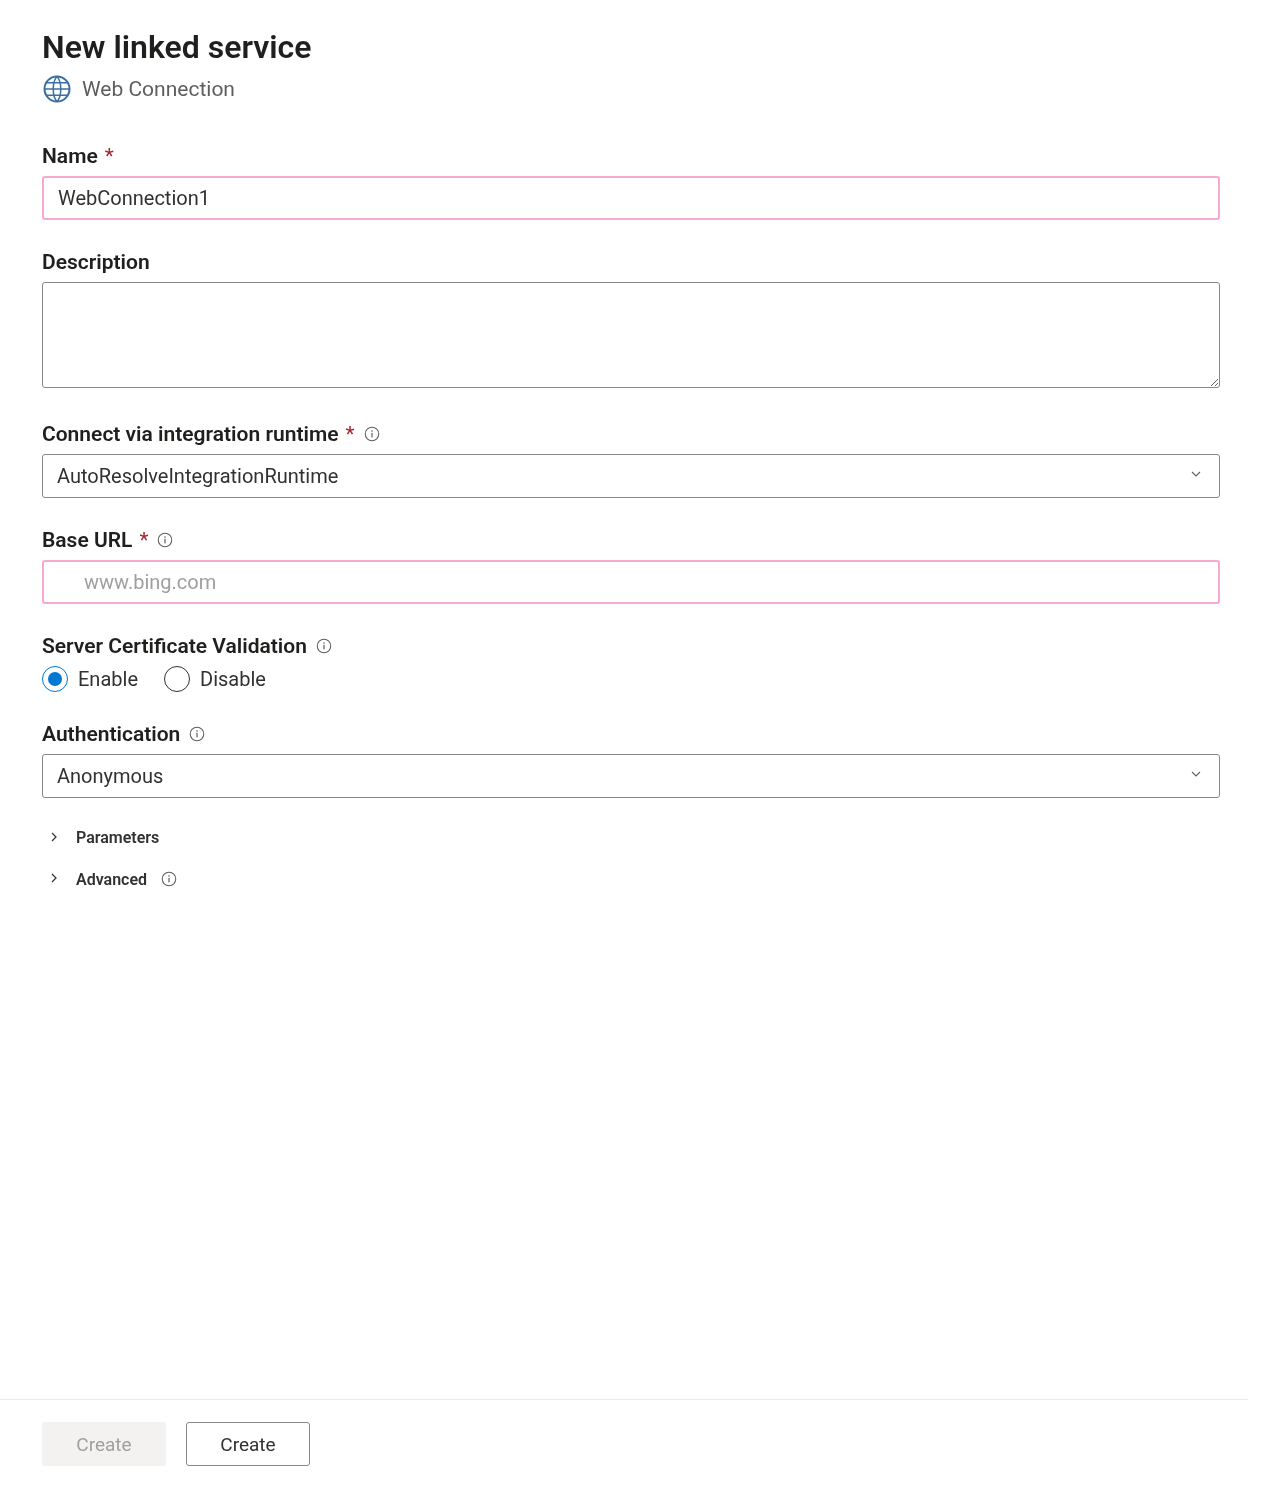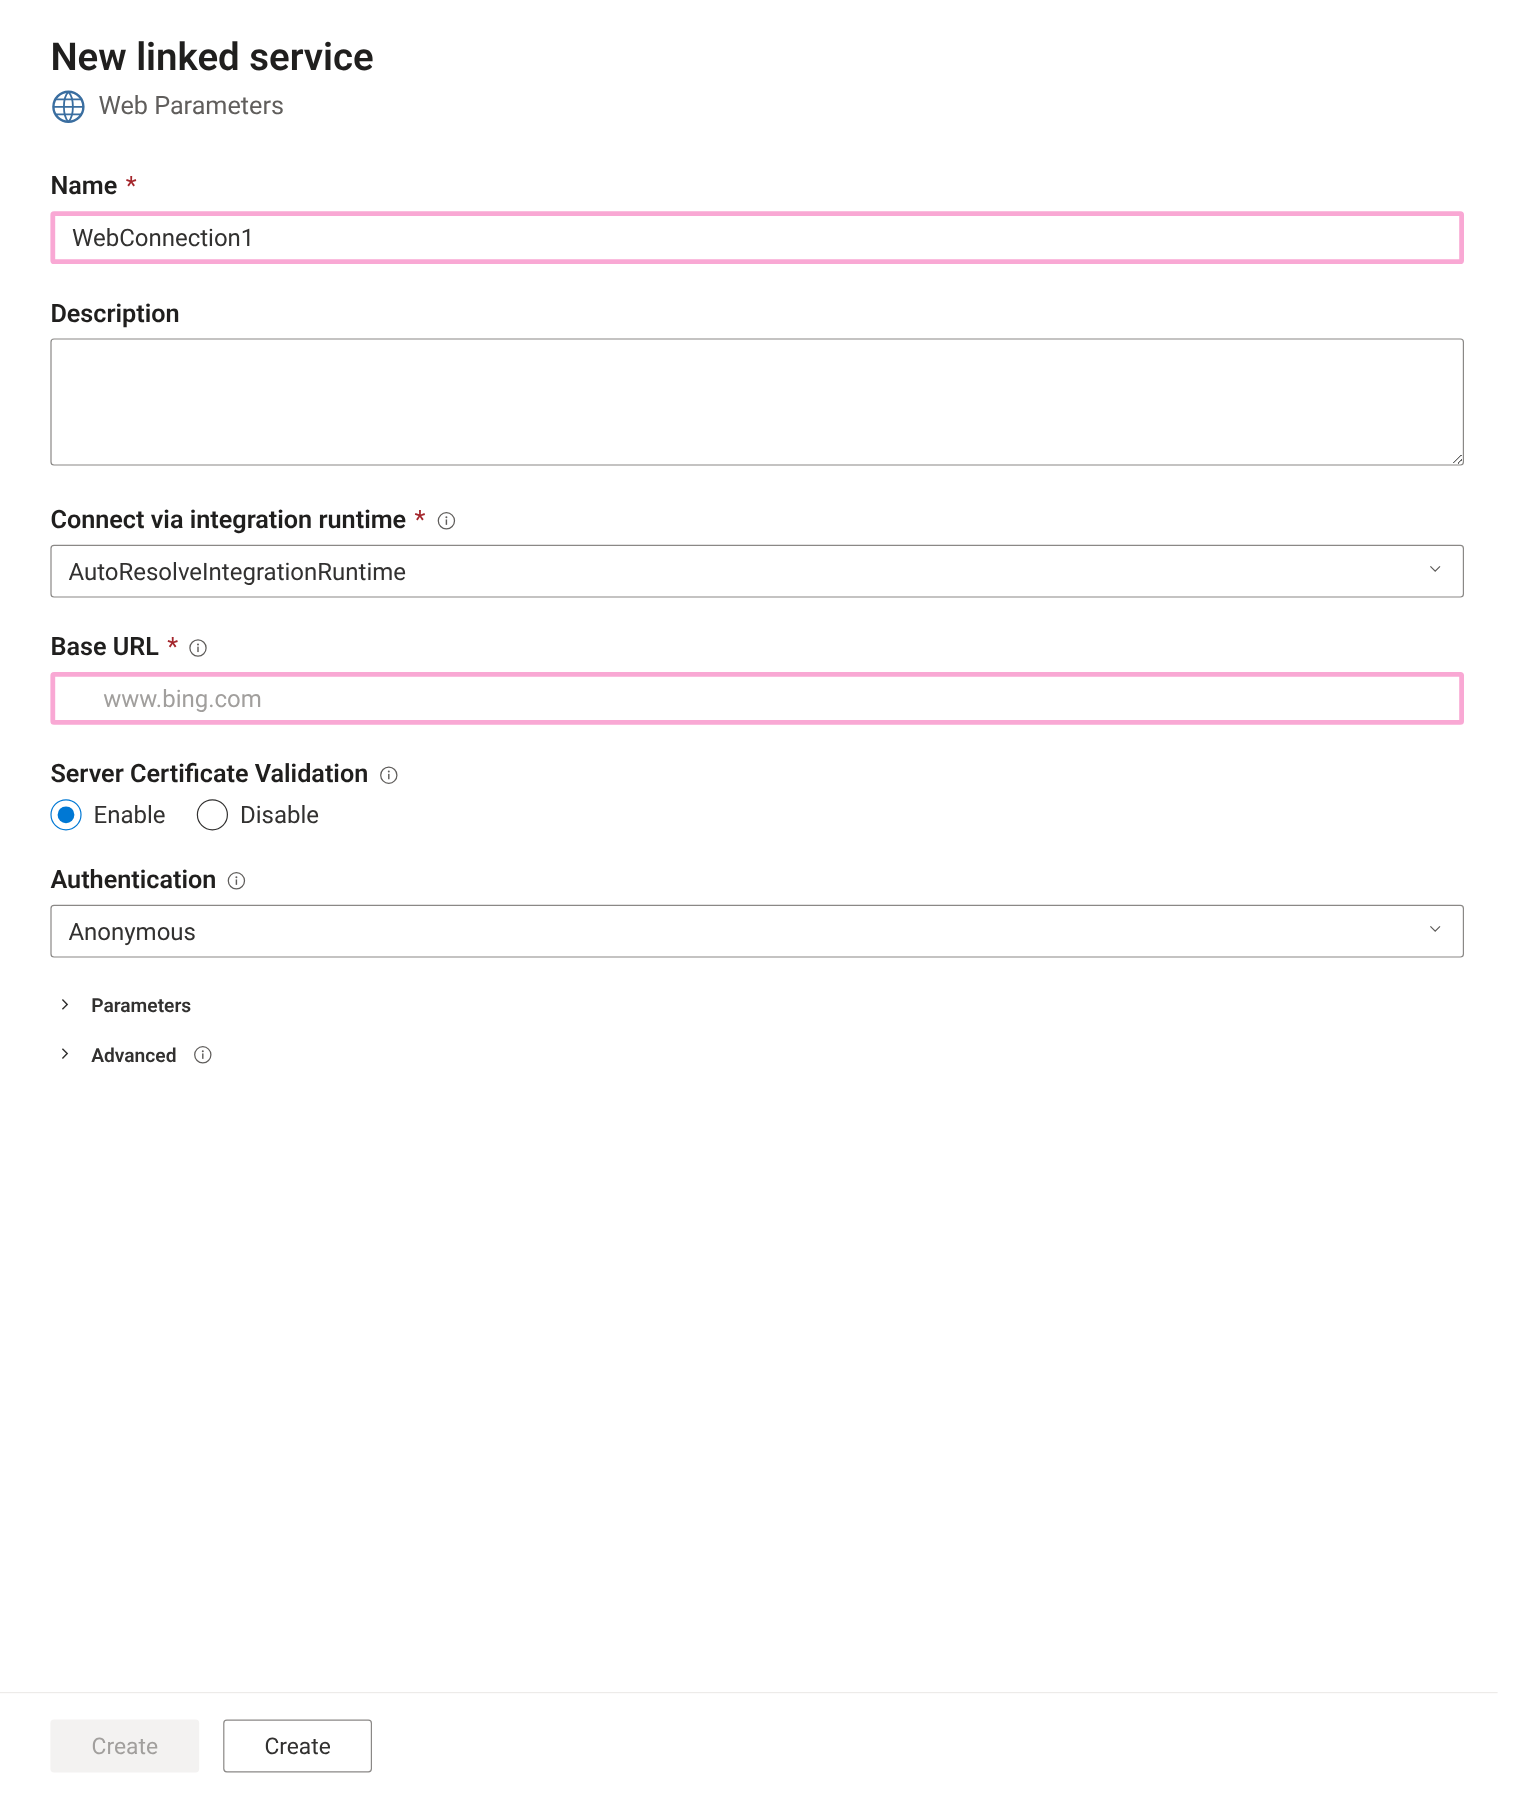--- a/index.html
+++ b/index.html
@@ -55,21 +55,21 @@
     .info-icon {
       width: 20px; height: 20px;
       display: inline-flex;
       align-items: center; justify-content: center;
       color: #605e5c;
       cursor: pointer;
     }
     .text-input {
       width: 100%;
       height: 44px;
-      border: 4px solid #f9a8d4;
+      border: 2px solid #f9a8d4;
       border-radius: 3px;
       padding: 0 14px;
       font-size: 20px;
       font-family: inherit;
       color: #323130;
       outline: none;
     }
     .text-input::placeholder { color: #a19f9d; }
     .textarea {
       width: 100%;
@@ -148,21 +148,21 @@
       gap: 12px;
       margin: 22px 0 18px 4px;
       cursor: pointer;
     }
     .acc-chevron { width: 18px; height: 18px; color: #323130; }
     .acc-label { font-size: 16px; font-weight: 600; }
     .footer {
       position: absolute;
       left: 0; right: 14px; bottom: 0;
       border-top: 1px solid #edebe9;
-      padding: 22px 42px 23px 42px;
+      padding: 22px 42px 34px 42px;
       display: flex;
       gap: 20px;
       background: #fff;
     }
     .btn {
       height: 44px;
       min-width: 124px;
       padding: 0 22px;
       font-size: 19px;
       font-family: inherit;
@@ -190,21 +190,21 @@
 
   <h1 class="title">New linked service</h1>
 
   <div class="subtitle-row">
     <span class="globe-icon">
       <svg width="30" height="30" viewBox="0 0 24 24">
         <circle cx="12" cy="12" r="10" fill="none" stroke="#3a6ea0" stroke-width="1.6"></circle>
         <path d="M2 12 H22 M12 2 C8 6 8 18 12 22 M12 2 C16 6 16 18 12 22 M3.5 7 H20.5 M3.5 17 H20.5" fill="none" stroke="#3a6ea0" stroke-width="1.2"></path>
       </svg>
     </span>
-    <span class="subtitle">Web Parameters</span>
+    <span class="subtitle">Web Connection</span>
   </div>
 
   <div class="form-group">
     <div class="label">
       <span>Name</span>
       <span class="req">*</span>
     </div>
     <input type="text" class="text-input" value="WebConnection1" style="">
   </div>
 

